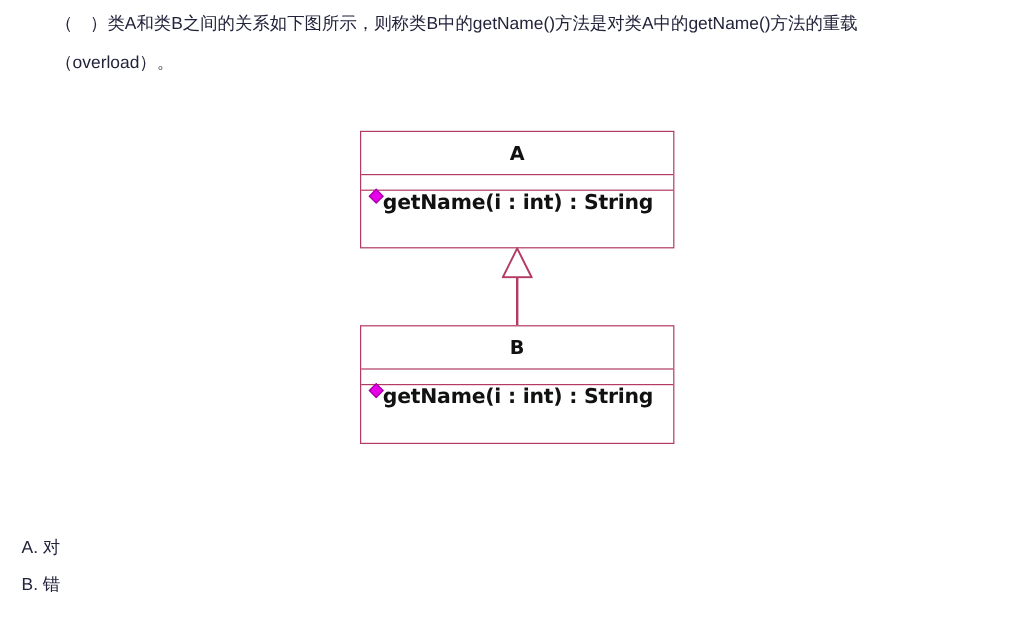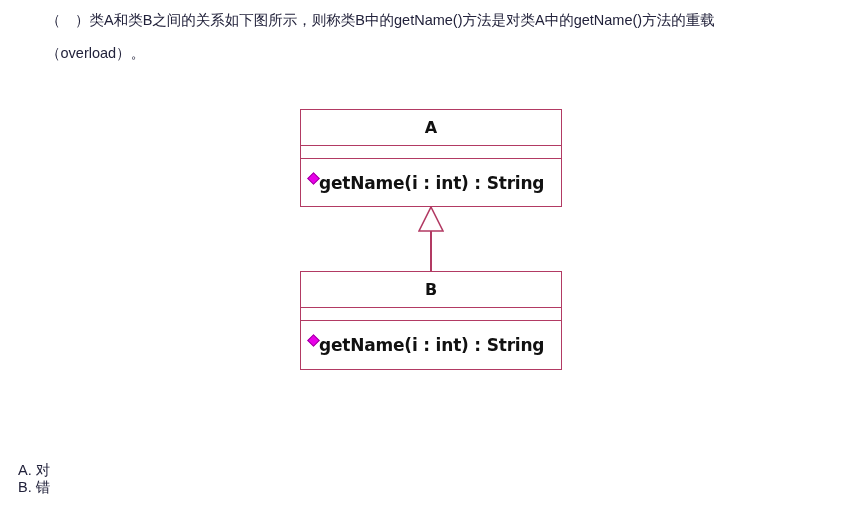--- a/index.html
+++ b/index.html
@@ -81,21 +81,21 @@
   }
   .uml-compartment-attrs {
     height: 13px;
     border-bottom: 1px solid #b23a63;
     box-sizing: border-box;
   }
   .uml-compartment-methods {
     height: 47px;
     box-sizing: border-box;
     display: flex;
-    align-items: center;
+    align-items: flex-start;
     padding-left: 8px;
   }
 
   .uml-visibility-marker {
     width: 9px;
     height: 9px;
     background: #e800e8;
     border: 1px solid #a000a0;
     transform: rotate(45deg);
     flex: 0 0 auto;
@@ -137,21 +137,21 @@
   }
 
   
   .answer-option {
     position: absolute;
     left: 18px;
     font-size: 14.5px;
     color: #22223b;
     white-space: nowrap;
   }
-  #answer-option-a { top: 461px; }
+  #answer-option-a { top: 447px; }
   #answer-option-b { top: 478px; }
 </style>
 </head>
 <body>
 
 <div id="question-stem">
   <div class="stem-line" id="stem-line-1">（　）类A和类B之间的关系如下图所示，则称类B中的getName()方法是对类A中的getName()方法的重载</div>
   <div class="stem-line" id="stem-line-2">（overload）。</div>
 </div>
 

